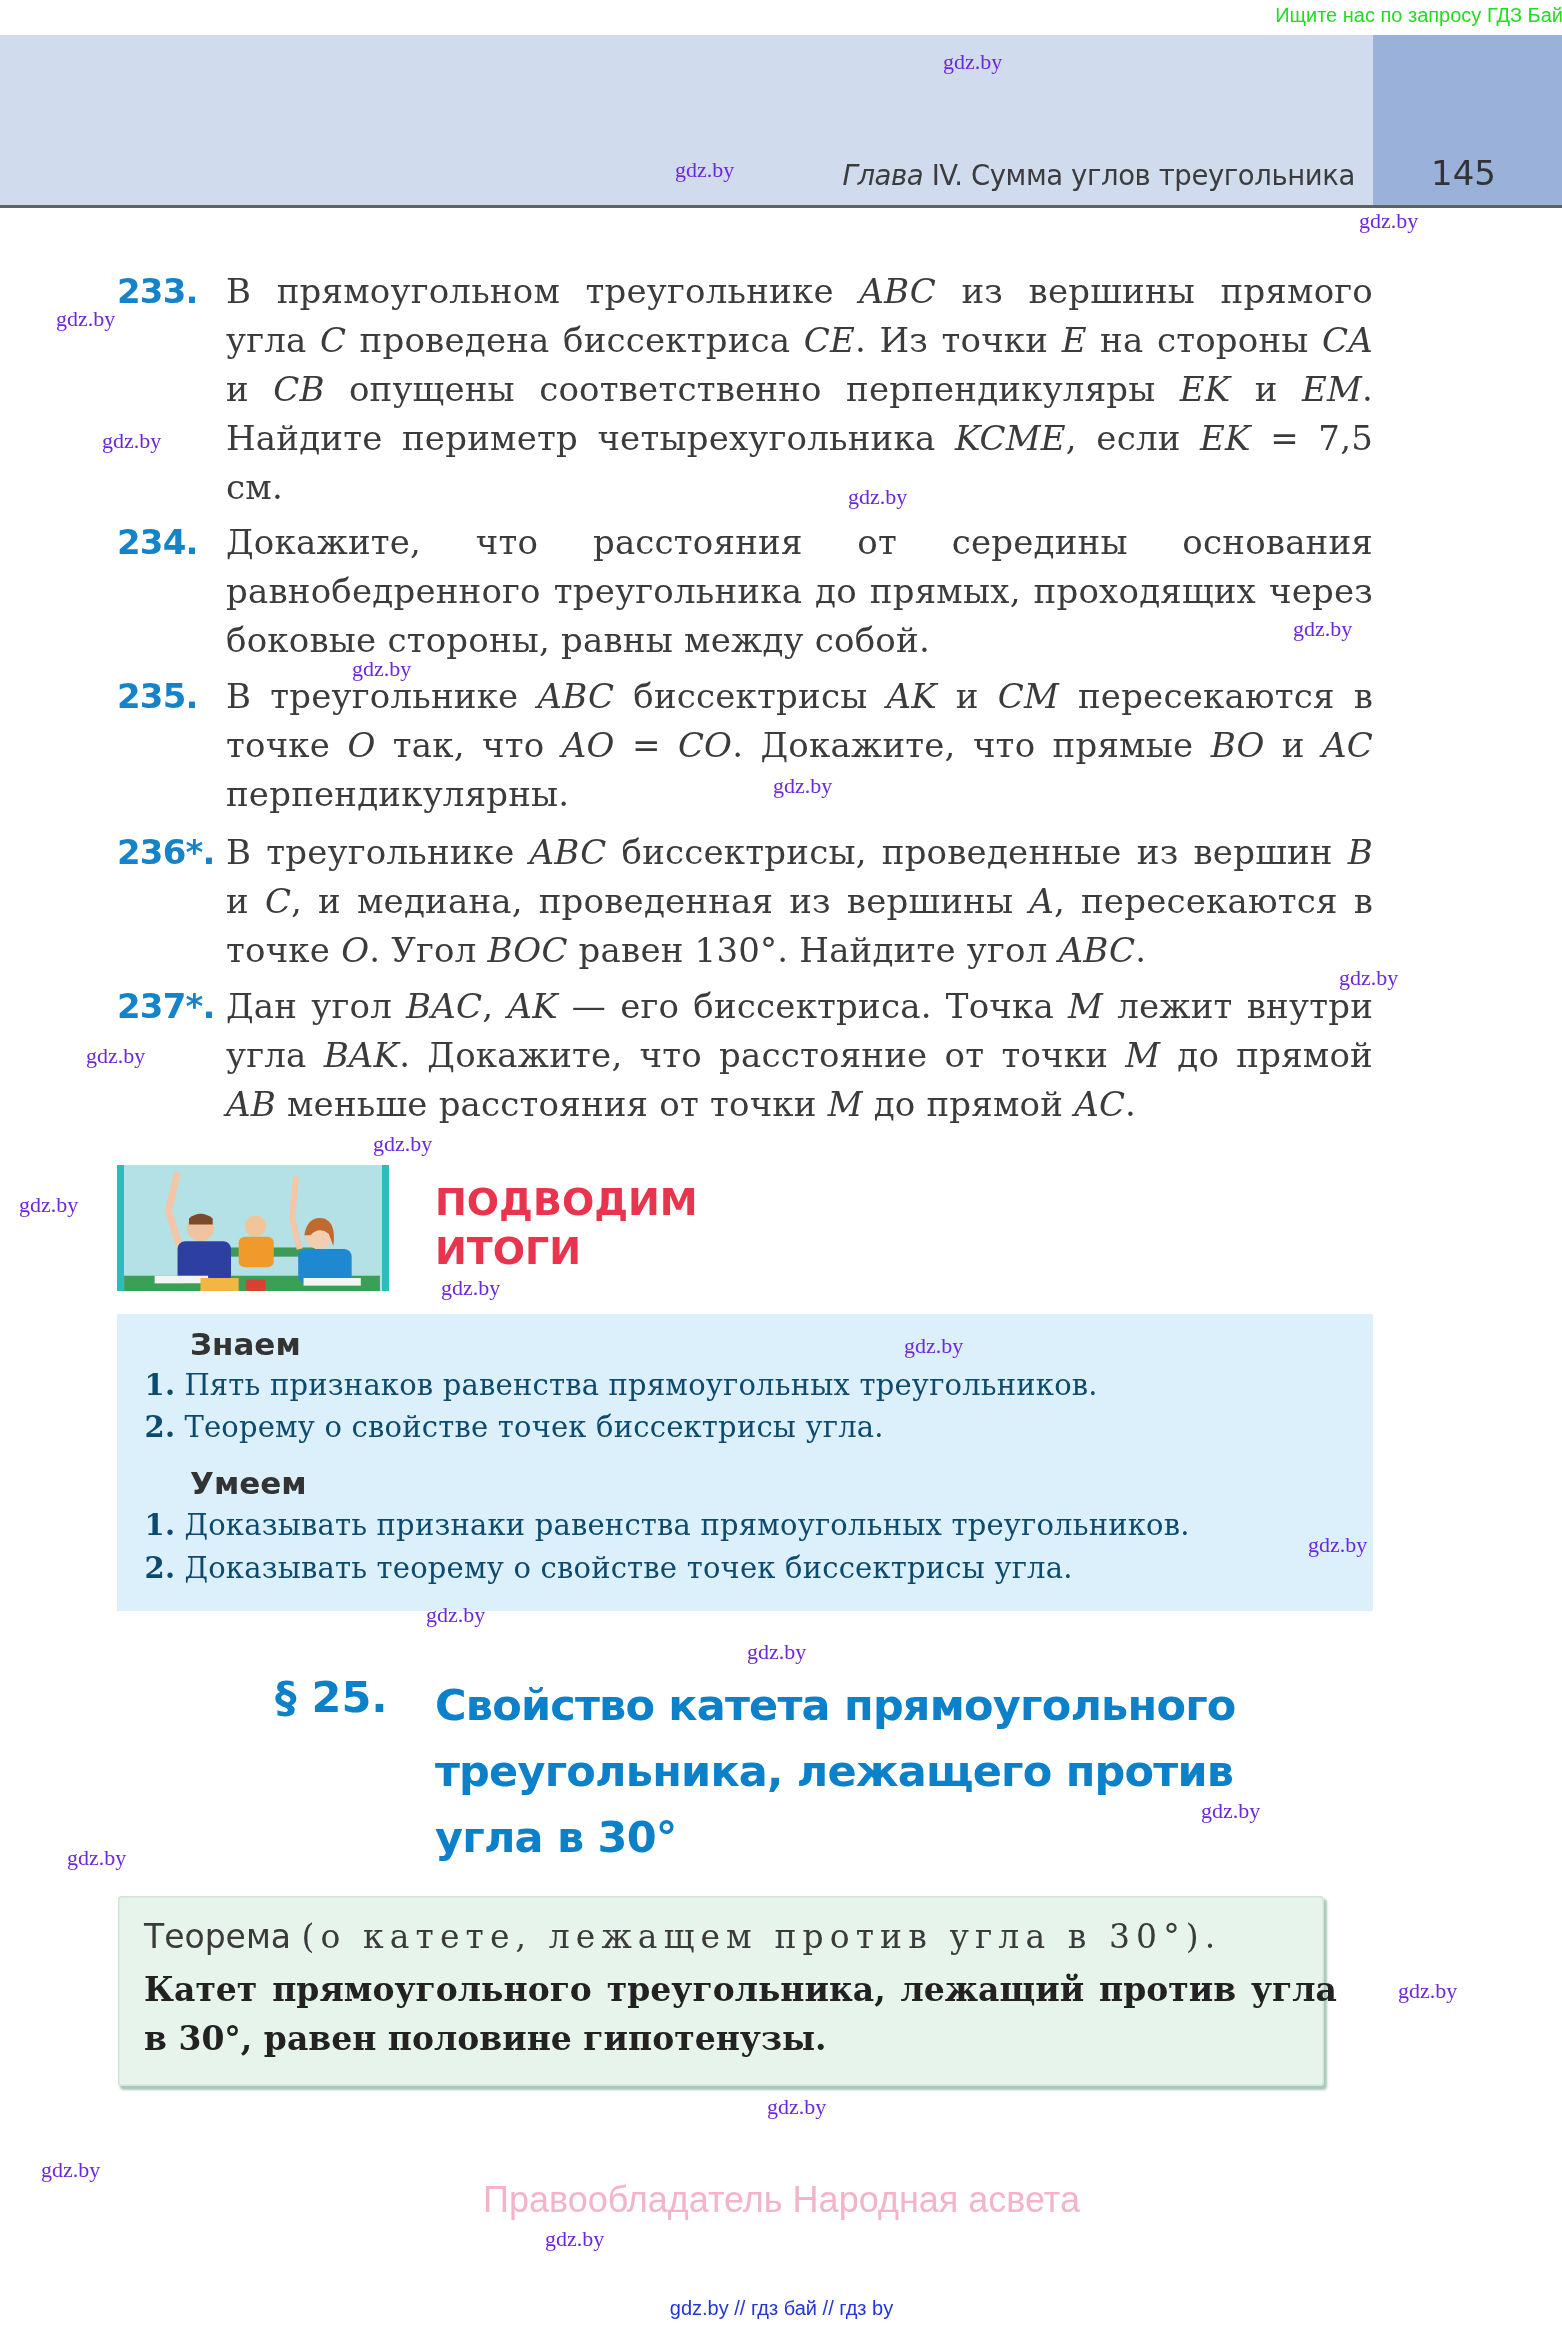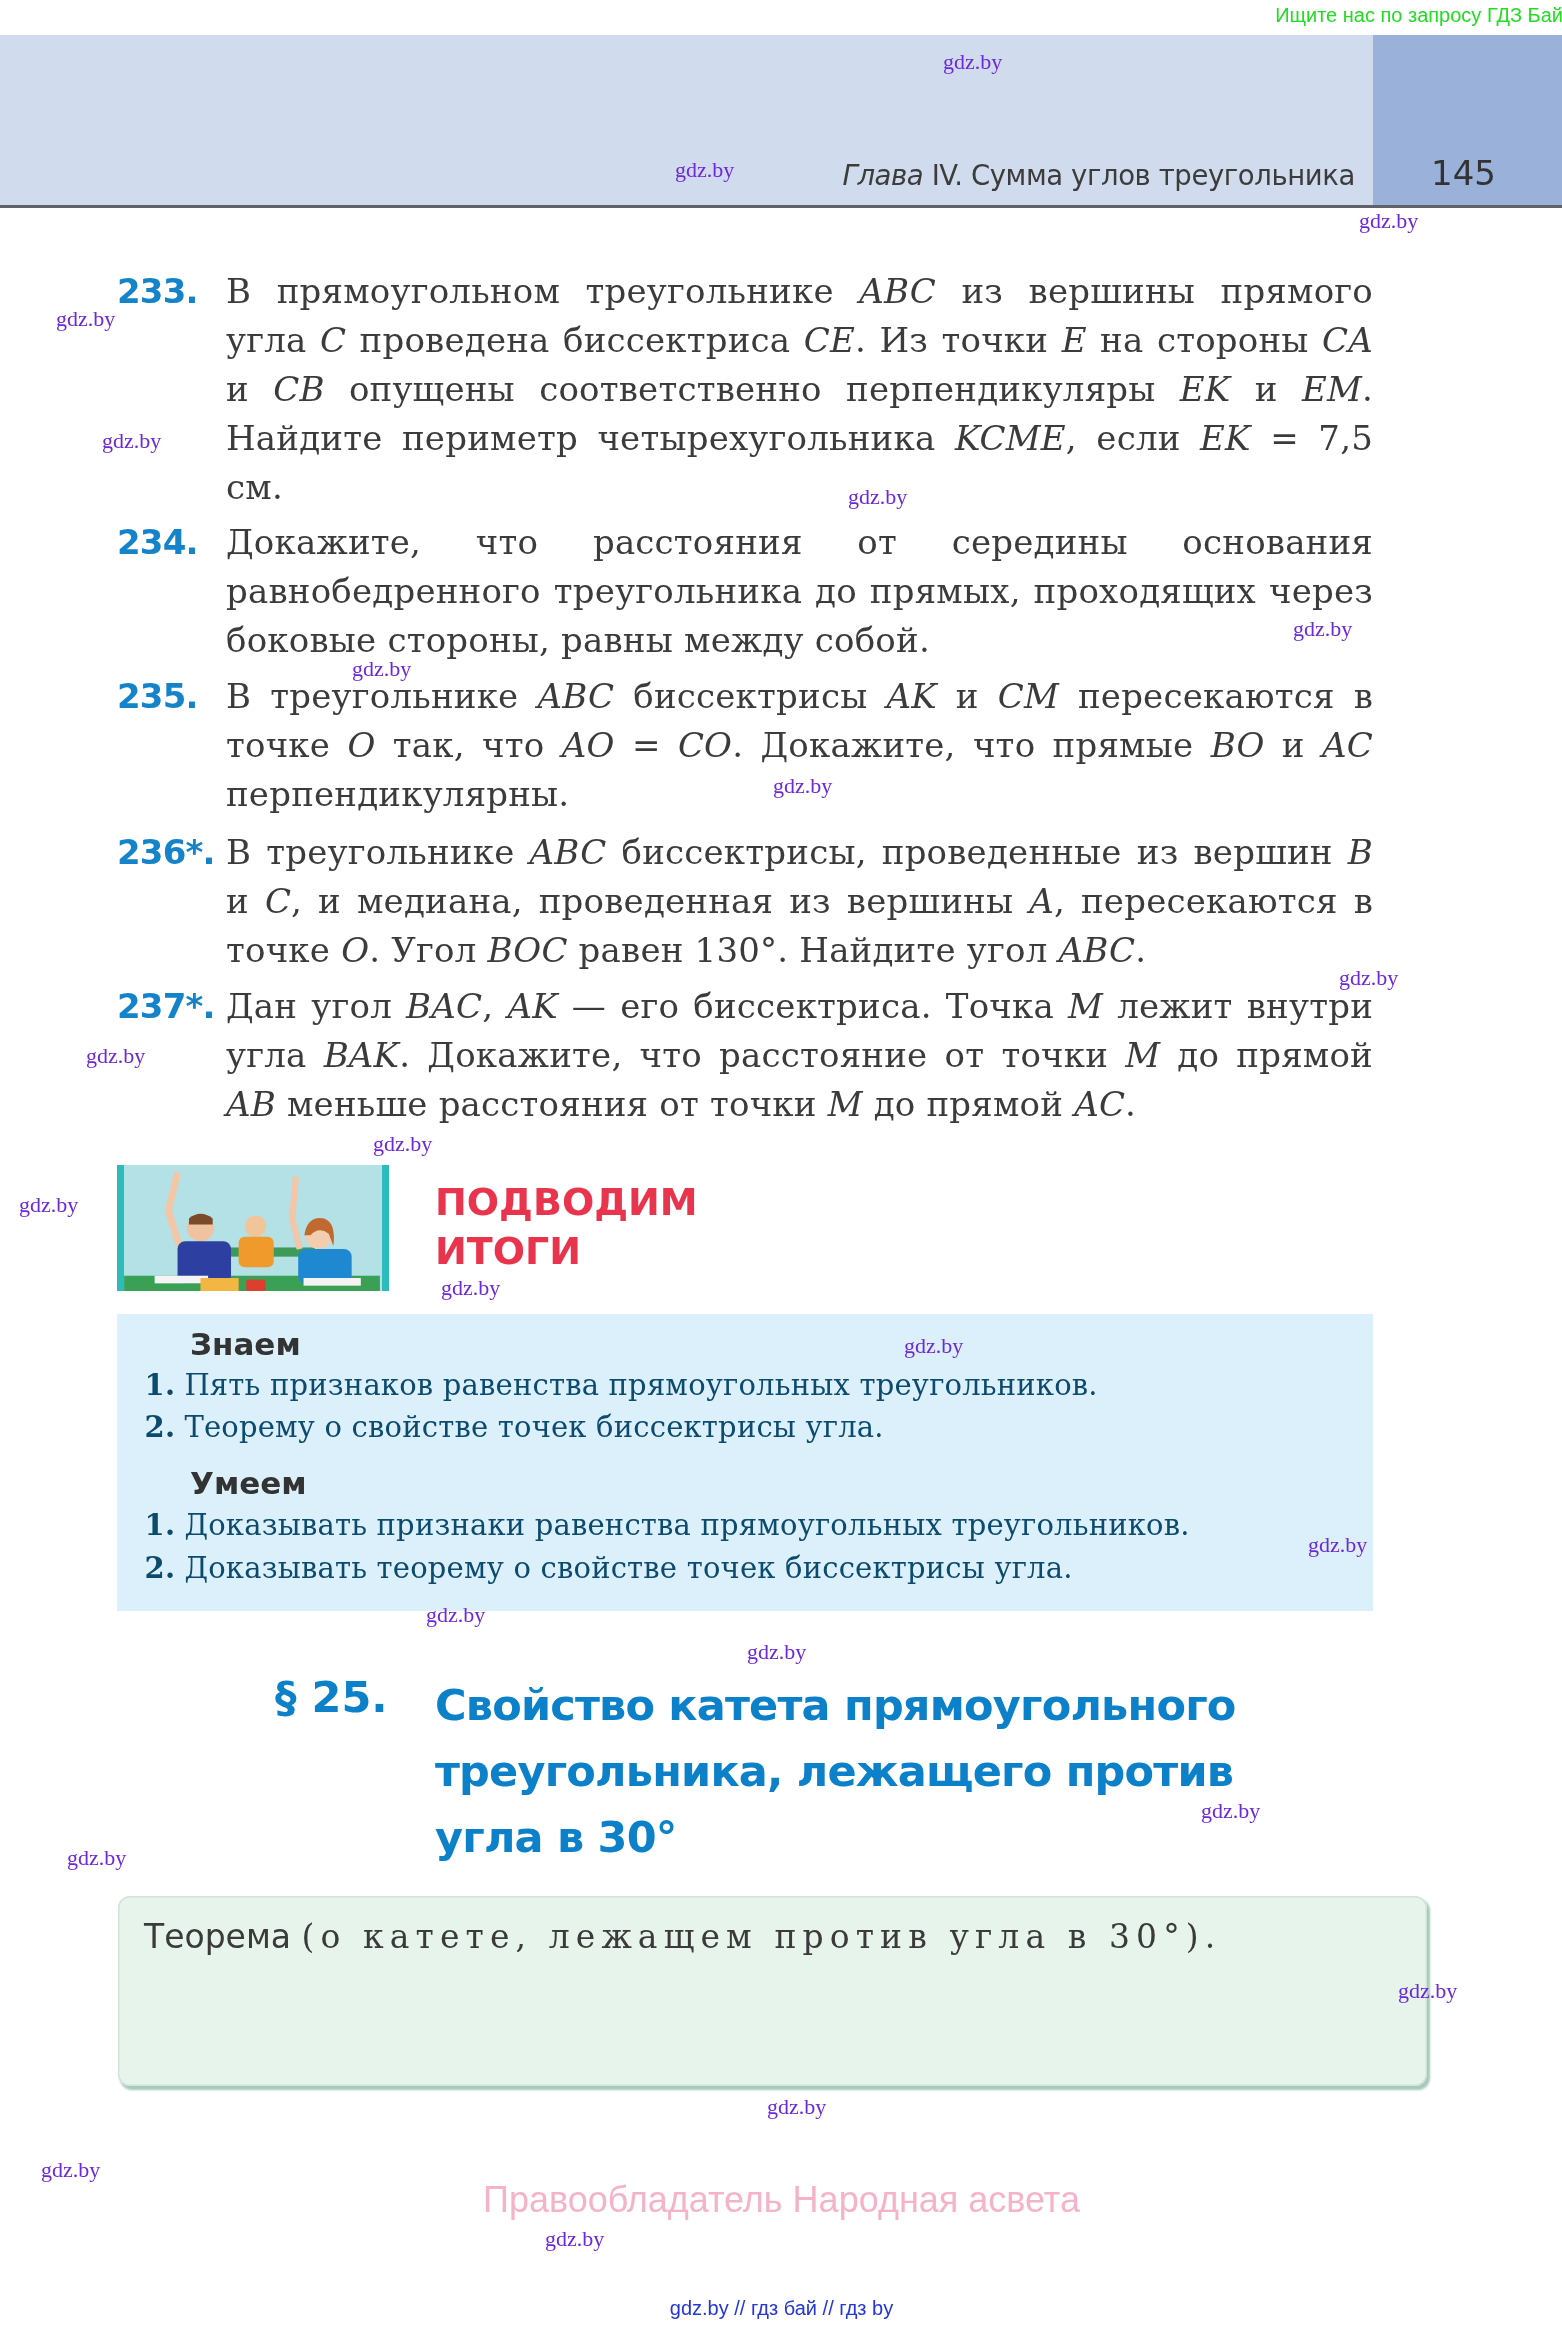--- a/index.html
+++ b/index.html
@@ -66,22 +66,22 @@
   .sb-item b { font-weight:bold; margin-right:9.2px; }
   .sec-num {
     left:275px; top:1672px; font-family:"DejaVu Sans", sans-serif; font-weight:bold;
     font-size:43px; color:#0c80c8;
   }
   .sec-title {
     left:435px; top:1672px; width:918px; font-family:"DejaVu Sans", sans-serif; font-weight:bold;
     font-size:43px; line-height:66px; color:#0c80c8; letter-spacing:-0.8px;
   }
   .theorem-box {
-    left:118px; top:1896px; width:1309px; height:190px; background:#e7f4ec;
-    border-radius:12px; box-shadow:2.3px 3.1px 2.3px #a7c8bb, inset 0 0 0 1.5px #cfe5d8; box-sizing:border-box;
+    left:118px; top:1896px; width:1206px; height:190px; background:#e7f4ec;
+    border-radius:4px; box-shadow:2.3px 3.1px 2.3px #a7c8bb, inset 0 0 0 1.5px #cfe5d8; box-sizing:border-box;
   }
   .th-line1 {
     position:absolute; left:26px; top:21.4px; font-size:33px; color:#3a3a3a; white-space:nowrap;
   }
   .th-line1 .lbl { font-family:"DejaVu Sans", sans-serif; letter-spacing:0; }
   .th-line1 .name { letter-spacing:6.1px; }
   .th-body {
     position:absolute; left:26px; top:69px; width:1193px; font-size:33px; font-weight:bold;
     line-height:49px; color:#222; text-align:justify;
   }
@@ -181,20 +181,21 @@
   <div>Свойство катета прямоугольного</div>
   <div>треугольника, лежащего против</div>
   <div>угла в 30°</div>
 </div>
 
 <div class="abs theorem-box">
   <div class="th-line1">
     <span class="lbl">Теорема</span>
     <span class="name">(о катете, лежащем против угла в 30°).</span>
   </div>
+  <div class="th-body">Катет прямоугольного треугольника, лежащий против угла в 30°, равен половине гипотенузы.</div>
 </div>
 
 <div class="abs copyright">Правообладатель Народная асвета</div>
 <div class="abs footer-links">gdz.by  //  гдз бай  //  гдз by</div>
 
 <div class="abs wm" style="left:943px;top:49px;">gdz.by</div>
 <div class="abs wm" style="left:675px;top:157px;">gdz.by</div>
 <div class="abs wm" style="left:1359px;top:208px;">gdz.by</div>
 <div class="abs wm" style="left:56px;top:306px;">gdz.by</div>
 <div class="abs wm" style="left:102px;top:428px;">gdz.by</div>

